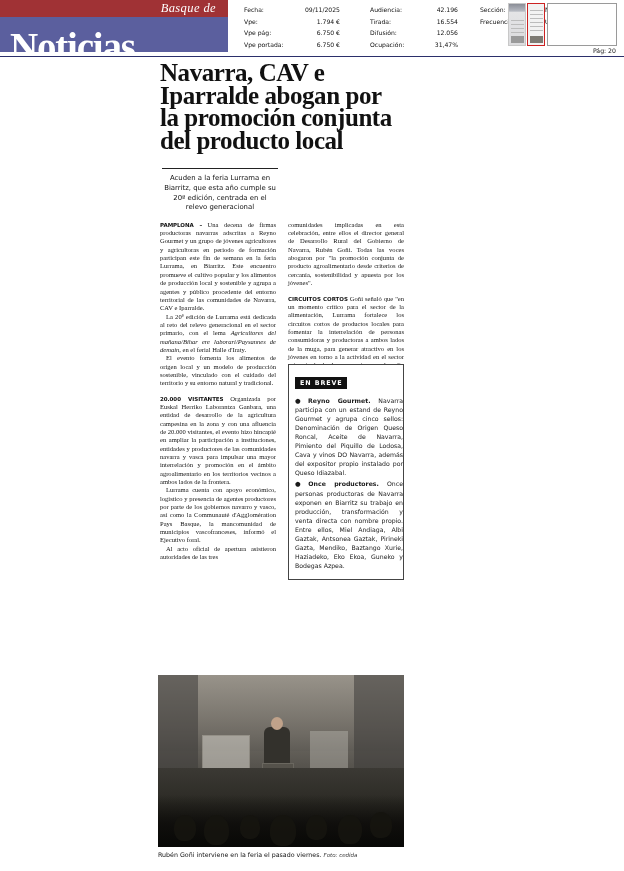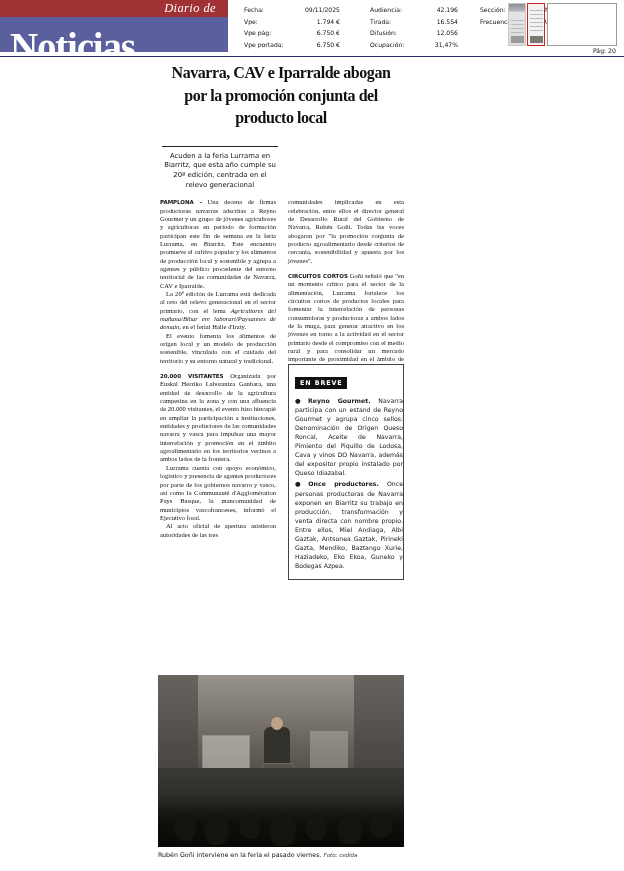--- a/index.html
+++ b/index.html
@@ -124,23 +124,23 @@
   
   .article{
     position:absolute;
     left:158px;top:62px;
     width:246px;
   }
 
   .headline{
     font-family:"Liberation Serif", serif;
     font-weight:bold;
-    font-size:16px;
+    font-size:25px;
     line-height:22.6px;
-    text-align:center;
+    text-align:left;
     letter-spacing:-0.45px;
     color:#111;
     margin:0;
     padding:0 2px;
   }
 
   .standfirst{
     width:116px;
     margin:16px auto 0 0;
     margin-left:4px;
@@ -311,21 +311,21 @@
     color:#333;
   }
 </style>
 </head>
 <body>
 
 <div class="clip-header">
 
   <div class="masthead">
     <div class="masthead-top">
-      <span class="masthead-diario">Diario de</span>
+      <span class="masthead-diario">Basque de</span>
     </div>
     <div class="masthead-noticias">Noticias</div>
   </div>
 
   <div class="meta-grid">
 
     <div class="meta-col c1">
       <div class="meta-row">
         <span class="meta-k">Fecha:</span>
         <span class="meta-v">09/11/2025</span>

